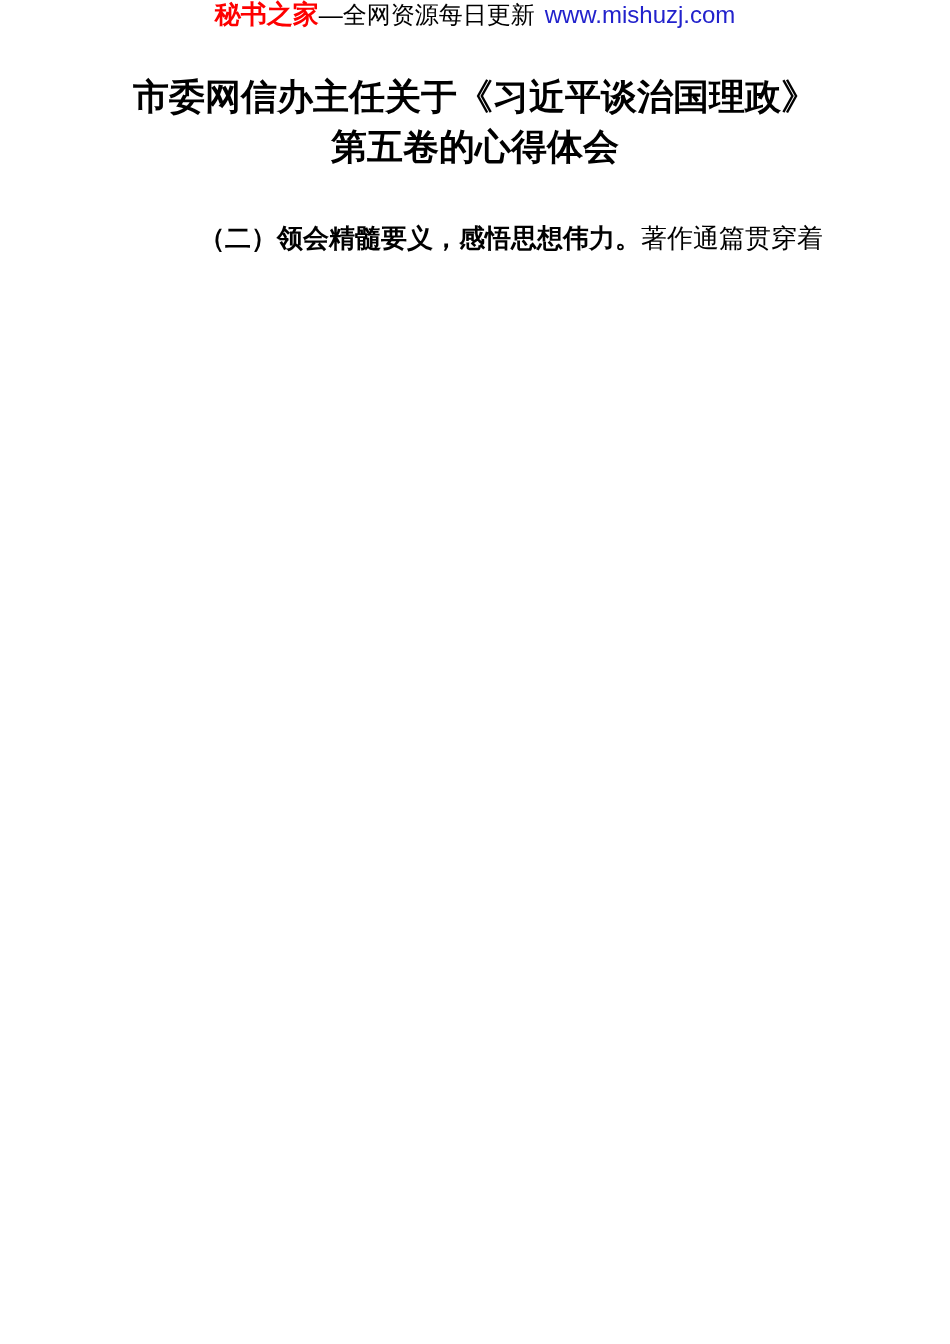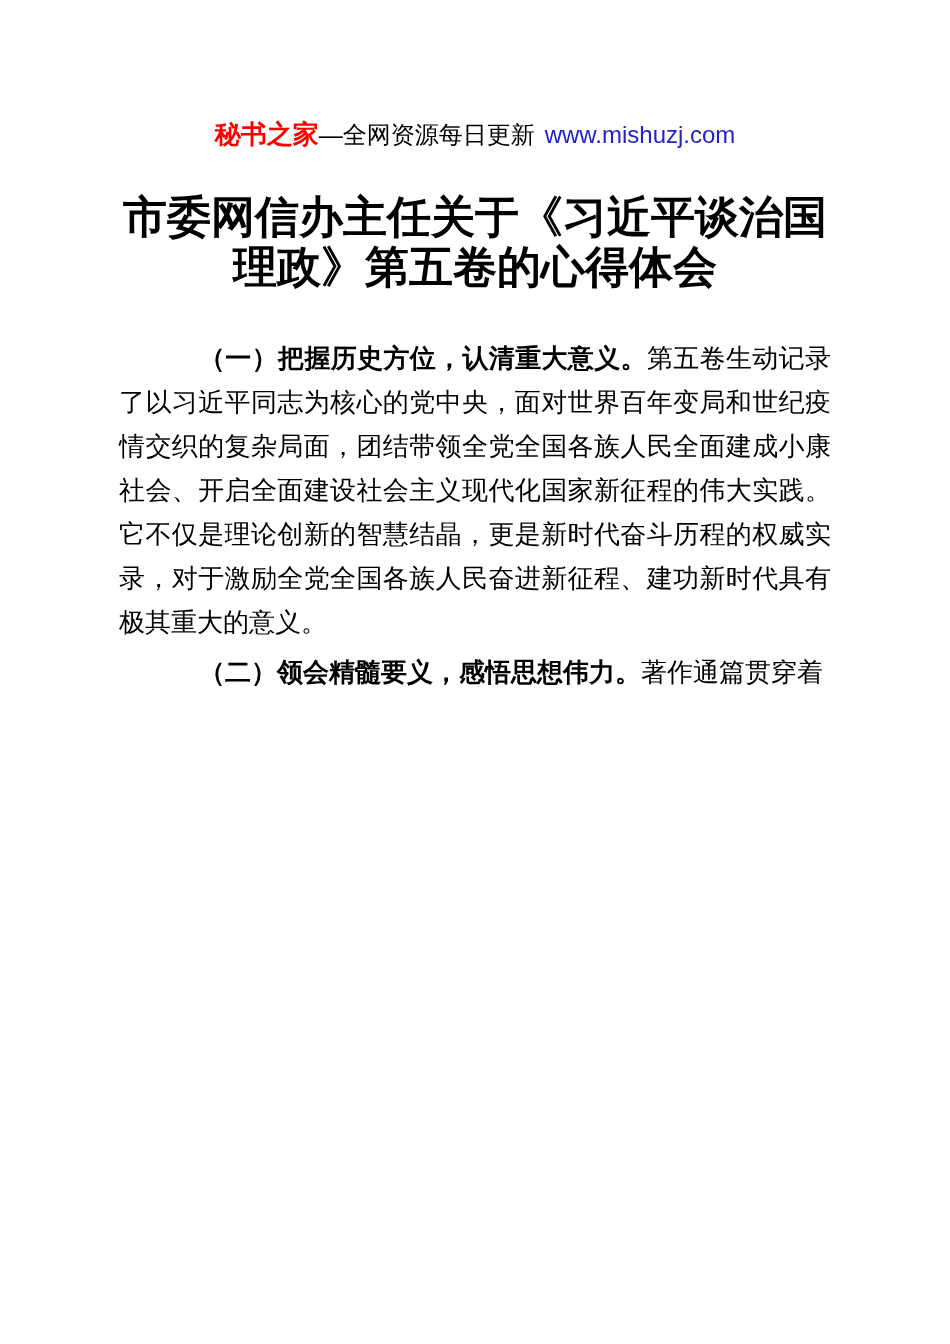--- a/index.html
+++ b/index.html
@@ -15,45 +15,43 @@
     color: #000000;
   }
   .page {
     width: 950px;
     height: 1344px;
     background: #ffffff;
     box-sizing: border-box;
   }
   
   .site-header {
-    padding-top: 88px;
     text-align: center;
     font-size: 24px;
     line-height: 30px;
     white-space: nowrap;
-    margin-top: 32px;
   }
   .site-name {
     font-weight: 700;
     font-size: 26px;
     font-family: "Liberation Serif", "DejaVu Serif", serif;
   }
   .site-tagline {
     font-weight: 400;
     color: #000000;
   }
   .site-url {
     margin-left: 10px;
     text-decoration: none;
     cursor: pointer;
   }
   
   .doc-title {
     margin: 42px 118px 0 118px;
-    font-size: 44px;
+    font-size: 36px;
     line-height: 50px;
     font-weight: 700;
     text-align: center;
     letter-spacing: 0;
   }
   
   .doc-body {
     margin: 44px 119px 0 119px;
     width: 712px;
     font-size: 26px;
@@ -83,19 +81,18 @@
   <div class="site-header">
     <span class="site-name" style="color: rgb(254, 0, 0);">秘书之家</span><span class="site-tagline">—全网资源每日更新</span><span class="site-url" style="color: rgb(34, 34, 204);">www.mishuzj.com</span>
   </div>
 
   <div class="doc-title">市委网信办主任关于《习近平谈治国理政》第五卷的心得体会</div>
 
   <div class="doc-body">
 
 
 
-    <p><span class="bold-lead">（一）把握历史方位，认清重大意义。</span><span>第五卷生动记录了以习近平同志为核心的党中央，面对世界百年变局和世纪疫情交织的复杂局面，团结带领全党全国各族人民全面建成小康社会、开启全面建设社会主义现代化国家新征程的伟大实践。它不仅是理论创新的智慧结晶，更是新时代奋斗历程的权威实录，对于激励全党全国各族人民奋进新征程、建功新时代具有极其重大的意义。</span></p>
 
     <p><span class="bold-lead">（二）领会精髓要义，感悟思想伟力。</span><span>著作通篇贯穿着</span></p>
 
   </div>
 
 </div>
 
 </body></html>

